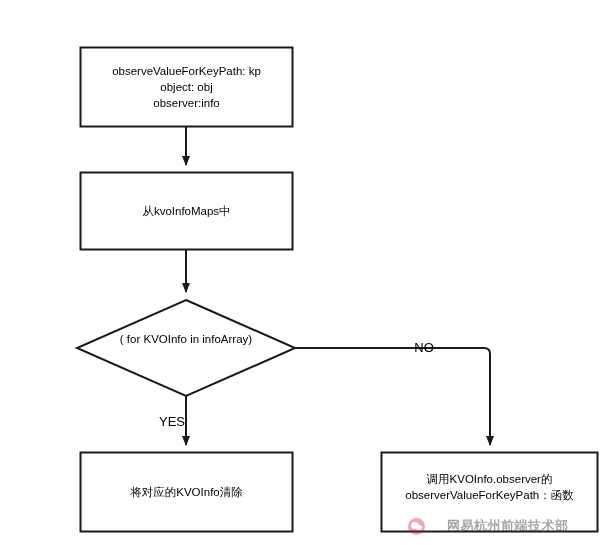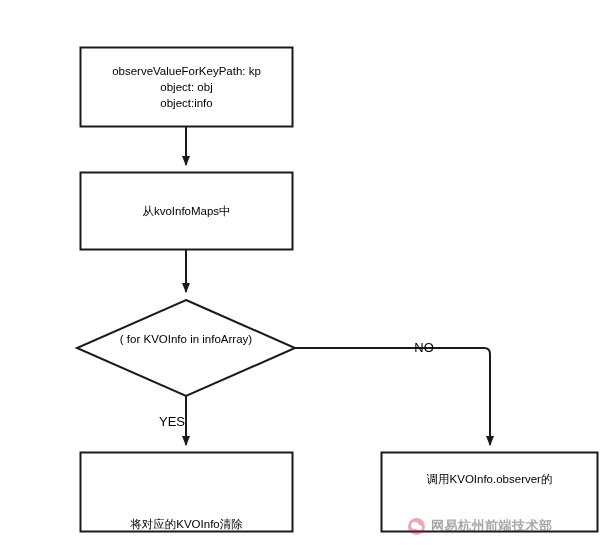--- a/index.html
+++ b/index.html
@@ -47,21 +47,21 @@
     white-space: nowrap;
   }
 
   
   .watermark {
     position: absolute;
     left: 408px;
     top: 517px;
     display: flex;
     align-items: center;
-    gap: 6px;
+    gap: 22px;
     opacity: 0.42;
     pointer-events: none;
   }
   .wm-logo {
     width: 17px;
     height: 17px;
     border-radius: 50%;
     background: #c8102e;
     position: relative;
     flex: 0 0 auto;
@@ -117,37 +117,38 @@
     <path d="M295,348 H484 Q490,348 490,354 V445" fill="none" stroke="#1a1a1a" stroke-width="2" marker-end="url(#arrowhead)"></path>
 
     <rect x="80.5" y="452.5" width="212" height="79" fill="#ffffff" stroke="#1a1a1a" stroke-width="2"></rect>
 
     <rect x="381.5" y="452.5" width="216" height="79" fill="#ffffff" stroke="#1a1a1a" stroke-width="2"></rect>
   </svg>
 
   <div class="node-text" style="left:80px; top:47px; width:213px; height:80px;">
     <span class="tline">observeValueForKeyPath: kp</span>
     <span class="tline">object: obj</span>
-    <span class="tline">object:info</span>
+    <span class="tline">observer:info</span>
   </div>
 
   <div class="node-text" style="left:80px; top:172px; width:213px; height:78px;border-radius:21px;">
     <span class="tline">从kvoInfoMaps中</span>
   </div>
 
   <div class="node-text" style="left:77px; top:322px; width:218px; height:34px;">
     <span class="tline">( for KVOInfo in infoArray)</span>
   </div>
 
-  <div class="node-text" style="left:80px; top:452px; width:213px; height:80px;justify-content:flex-end;">
+  <div class="node-text" style="left:80px; top:452px; width:213px; height:80px;">
     <span class="tline">将对应的KVOInfo清除</span>
   </div>
 
   <div class="node-text" style="left:381px; top:452px; width:217px; height:80px; justify-content:flex-start; padding-top:19px; box-sizing:border-box;">
     <span class="tline">调用KVOInfo.observer的</span>
+    <span class="tline">observerValueForKeyPath：函数</span>
   </div>
 
   <div class="edge-label" style="left:152px; top:415px; width:40px;">YES</div>
 
   <div class="edge-label" style="left:409px; top:341px; width:30px;">NO</div>
 
   <div class="watermark">
     <span class="wm-logo"></span>
     <span class="wm-text">网易杭州前端技术部</span>
   </div>

